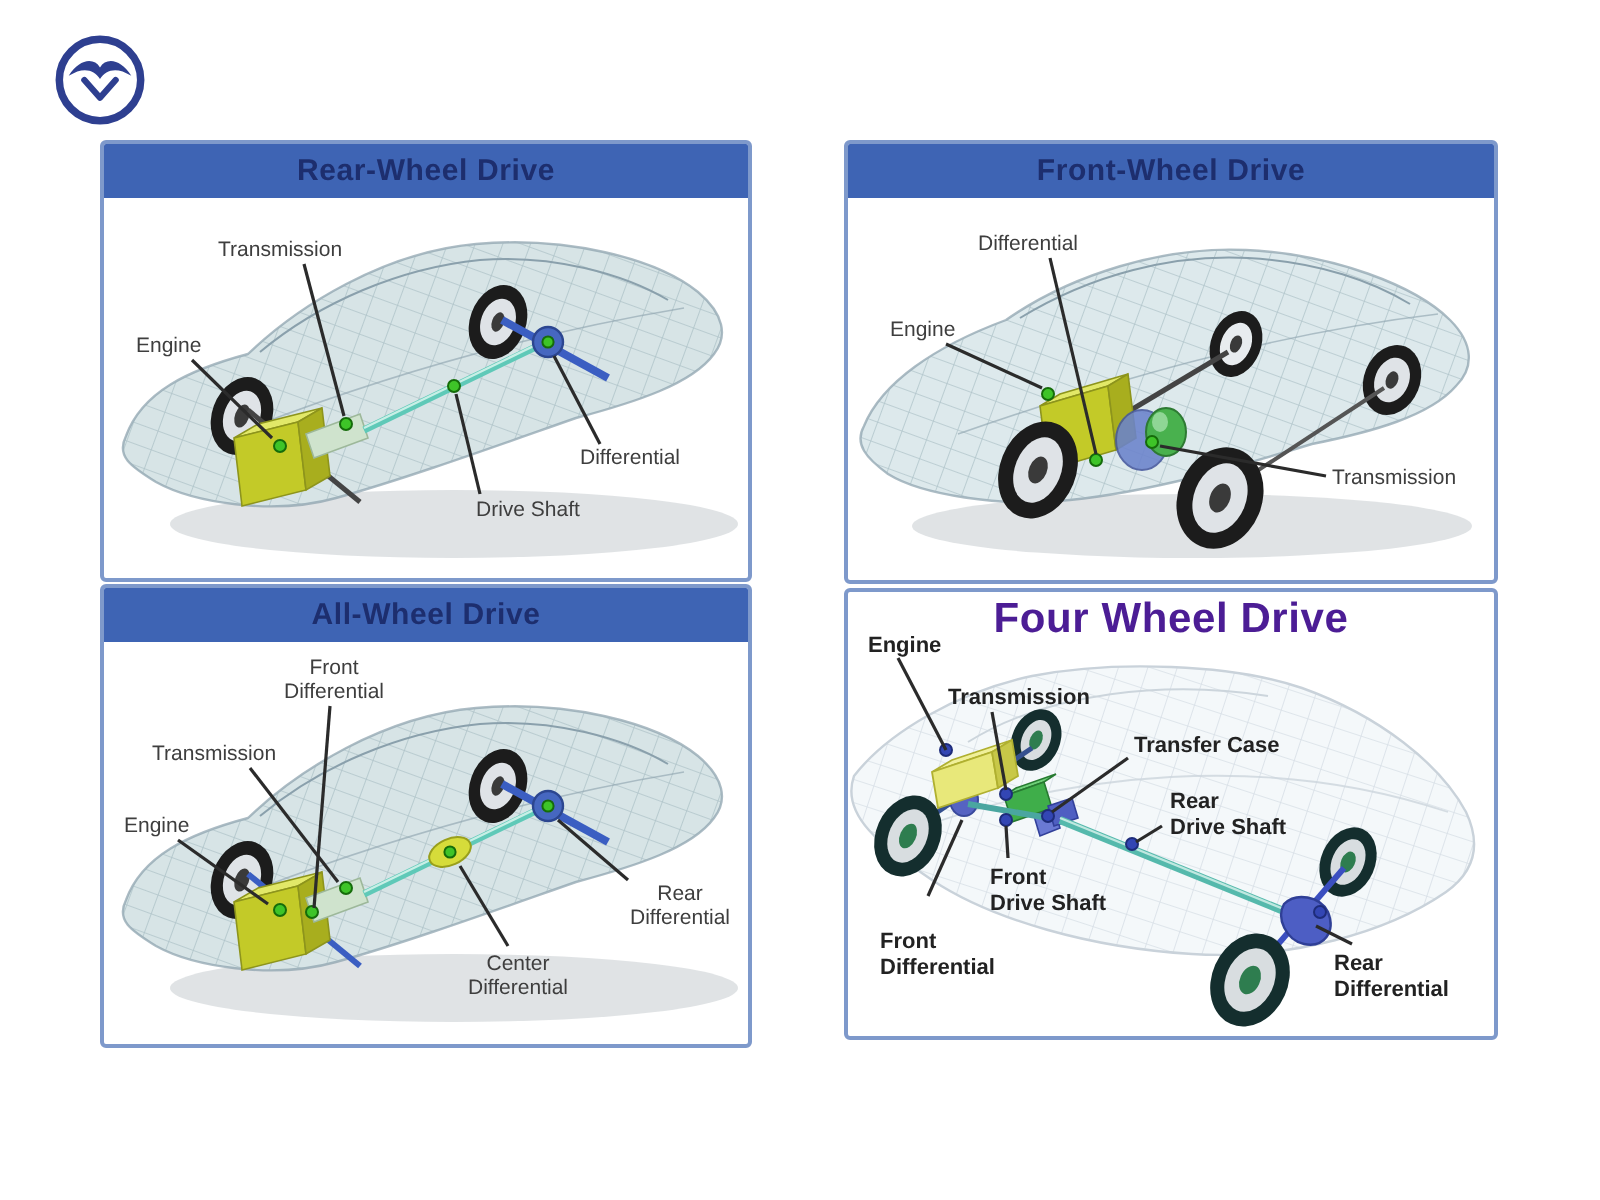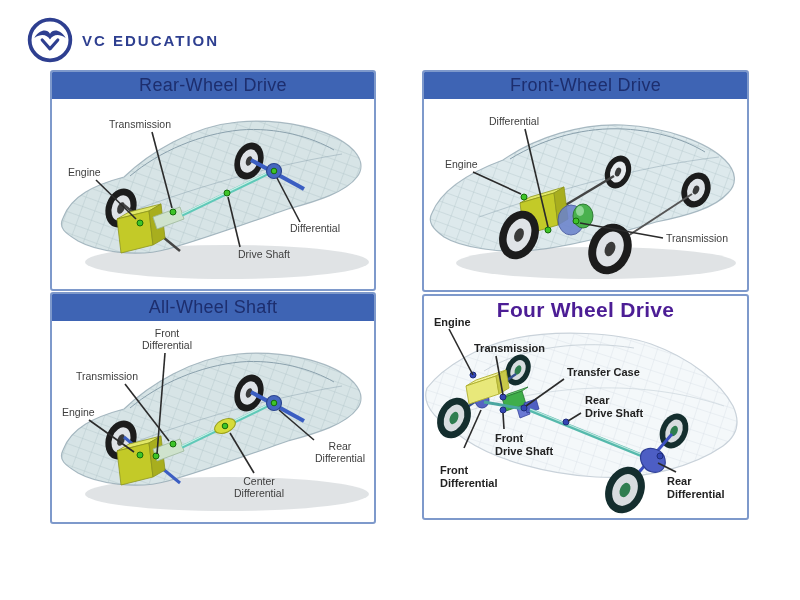--- a/index.html
+++ b/index.html
@@ -2,21 +2,21 @@
 <html><head>
 <meta charset="utf-8">
 <style>
   html,body{margin:0;padding:0;}
   body{font-family:"Liberation Sans", sans-serif; background:#ffffff;}
   .stage{position:relative;width:800px;height:600px;background:#ffffff;overflow:hidden;}
   .logo{position:absolute;left:26px;top:16px;display:flex;align-items:center;gap:8px;}
   .logo-text{color:#2e3f90;font-weight:bold;font-size:15px;letter-spacing:2px;}
   .panel{position:absolute;background:#ffffff;border:2px solid #7e99cb;border-radius:3px;box-sizing:border-box;overflow:hidden;}
   .panel-header{height:27px;background:#3e64b4;display:flex;align-items:center;justify-content:center;
-                font-weight:normal;font-size:18px;color:#1d2e6e;letter-spacing:.3px;}
+                font-weight:bold;font-size:15px;color:#1d2e6e;letter-spacing:.3px;}
   .panel-title-plain{position:absolute;top:2px;left:0;width:100%;text-align:center;
                 font-weight:bold;font-size:21px;color:#4c1d95;pointer-events:none;letter-spacing:.3px;}
   .diagram{display:block;}
   #p-rwd{left:50px;top:70px;width:326px;height:221px;}
   #p-fwd{left:422px;top:70px;width:327px;height:222px;text-align:center;}
   #p-awd{left:50px;top:292px;width:326px;height:232px;}
   #p-4wd{left:422px;top:294px;width:327px;height:226px;}
   text.lbl{font-family:"Liberation Sans", sans-serif;font-size:10.5px;fill:#3e3e3e;}
   text.lblb{font-family:"Liberation Sans", sans-serif;font-size:11px;font-weight:bold;fill:#222222;}
   .leader{stroke:#2b2b2b;stroke-width:1.6;fill:none;}
@@ -26,21 +26,20 @@
 
 <div class="stage">
 
   <div class="logo">
     <svg width="48" height="48" viewBox="0 0 46 46">
       <circle cx="23" cy="23" r="19.5" fill="none" stroke="#2e3f90" stroke-width="3.6"></circle>
       <path d="M 8,21 C 13,13 20,12 23,17 C 26,12 33,13 38,21 C 31,16.5 26,18 23,22.5 C 20,18 15,16.5 8,21 Z" fill="#2e3f90"></path>
       <path d="M 15.5,23 L 23,31.5 L 30.5,23" fill="none" stroke="#2e3f90" stroke-width="3" stroke-linecap="round" stroke-linejoin="round"></path>
       <path d="M 20,23 L 23,26.2 L 26,23" fill="none" stroke="#ffffff" stroke-width="1.4"></path>
     </svg>
-    <span class="logo-text">VC EDUCATION</span>
   </div>
 
   <div class="panel" id="p-rwd">
     <div class="panel-header">
       <span>Rear-Wheel Drive</span>
     </div>
     <svg class="diagram" width="322" height="190" viewBox="0 0 322 190">
       <defs>
         <pattern id="wf1" width="13" height="10" patternUnits="userSpaceOnUse" patternTransform="rotate(20)">
           <path d="M0,0H13M0,0V10" stroke="#9fb6bd" stroke-width="0.8" fill="none"></path>
@@ -153,21 +152,21 @@
       <line class="leader" x1="49" y1="73" x2="97" y2="95"></line>
       <line class="leader" x1="156" y1="124" x2="239" y2="139"></line>
       <text class="lbl" x="65" y="26">Differential</text>
       <text class="lbl" x="21" y="69">Engine</text>
       <text class="lbl" x="242" y="143">Transmission</text>
     </svg>
   </div>
 
   <div class="panel" id="p-awd">
     <div class="panel-header">
-      <span>All-Wheel Shaft</span>
+      <span>All-Wheel Drive</span>
     </div>
     <svg class="diagram" width="322" height="201" viewBox="0 0 322 201">
       <defs>
         <pattern id="wf3" width="13" height="10" patternUnits="userSpaceOnUse" patternTransform="rotate(20)">
           <path d="M0,0H13M0,0V10" stroke="#9fb6bd" stroke-width="0.8" fill="none"></path>
         </pattern>
       </defs>
       <g transform="translate(0,10)">
         <ellipse cx="175" cy="163" rx="142" ry="17" fill="#c2c8cc" opacity="0.5"></ellipse>
         <g>

